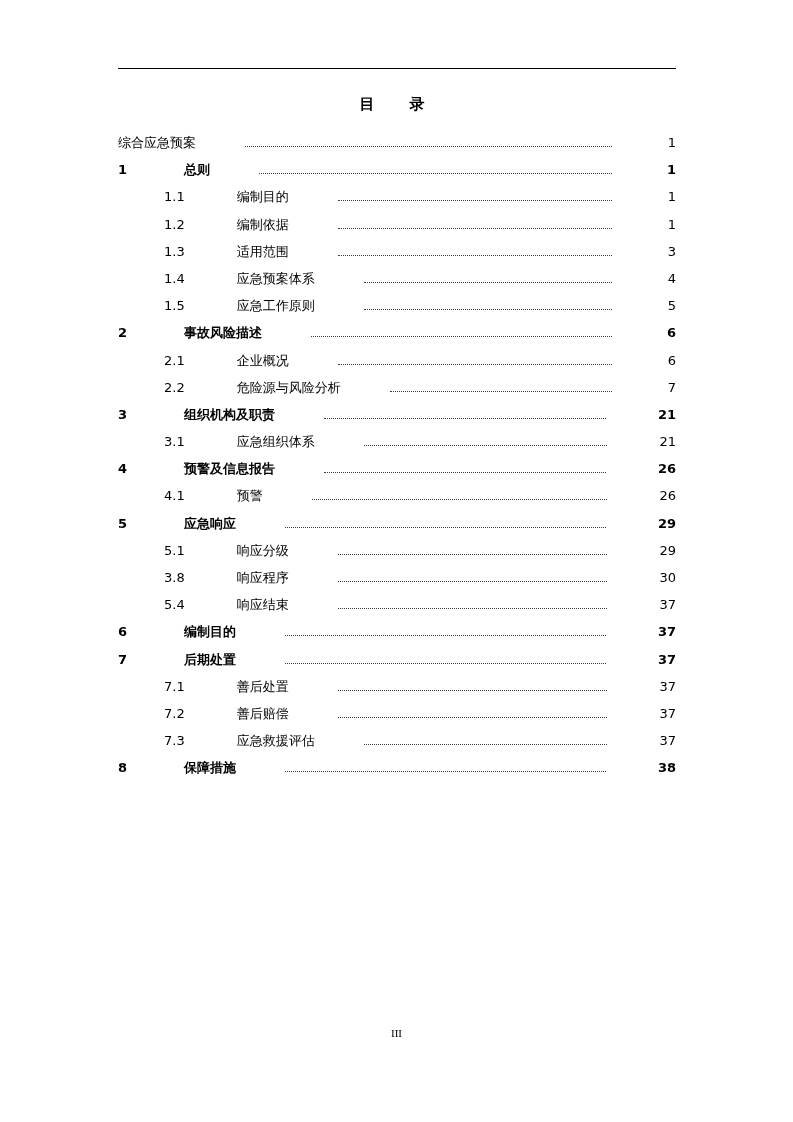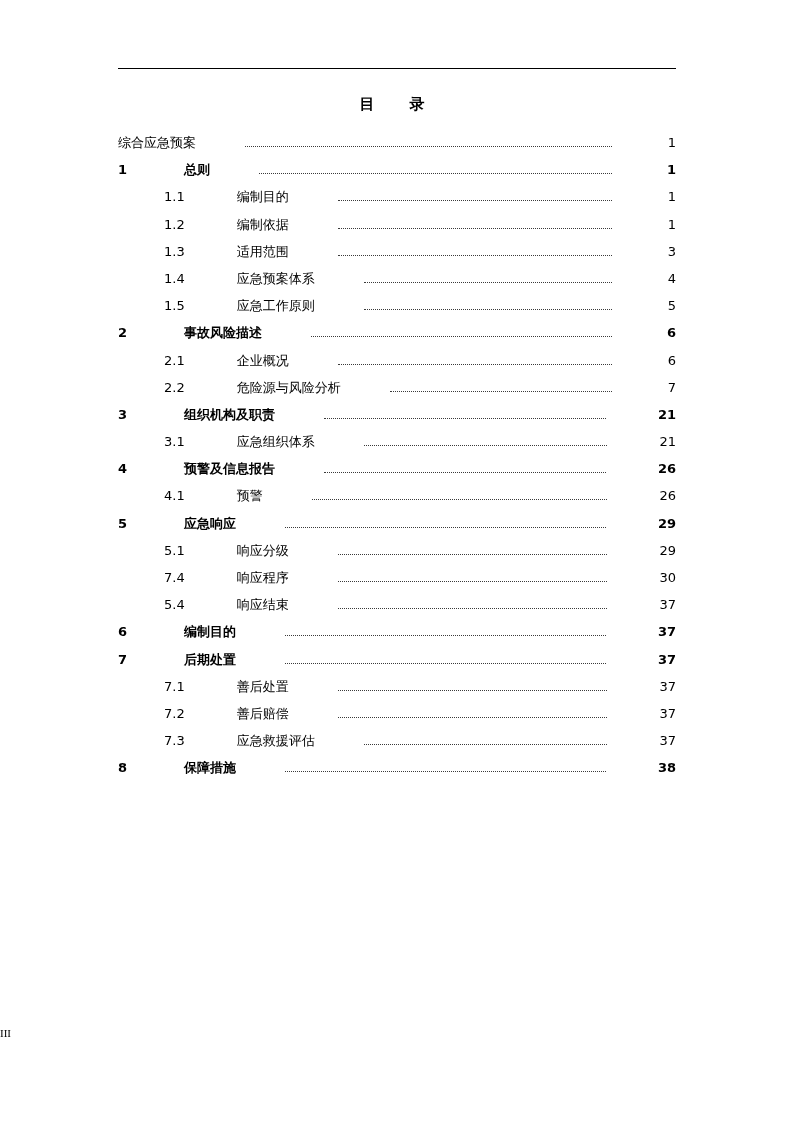--- a/index.html
+++ b/index.html
@@ -83,21 +83,21 @@
     min-width: 12px;
     padding-left: 3px;
   }
   .indent-1 { padding-left: 0px; }
   .indent-2 { padding-left: 0px; }
   .page-number {
     position: absolute;
     left: 0;
     right: 0;
     top: 1027px;
-    text-align: left;
+    text-align: center;
     font-size: 11px;
     font-family: "Liberation Serif", serif;
   }
 </style>
 </head>
 <body>
 
 <div class="page">
   <div class="content">
     <hr class="header-rule">
@@ -192,21 +192,21 @@
           <span class="toc-dots"></span>
           <span class="toc-page">29</span>
         </li>
         <li class="toc-entry indent-2">
           <span class="toc-num lvl2">5.1</span>
           <span class="toc-label">响应分级</span>
           <span class="toc-dots"></span>
           <span class="toc-page">29</span>
         </li>
         <li class="toc-entry indent-2">
-          <span class="toc-num lvl2">7.4</span>
+          <span class="toc-num lvl2">3.8</span>
           <span class="toc-label">响应程序</span>
           <span class="toc-dots"></span>
           <span class="toc-page">30</span>
         </li>
         <li class="toc-entry indent-2">
           <span class="toc-num lvl2">5.4</span>
           <span class="toc-label">响应结束</span>
           <span class="toc-dots"></span>
           <span class="toc-page">37</span>
         </li>

